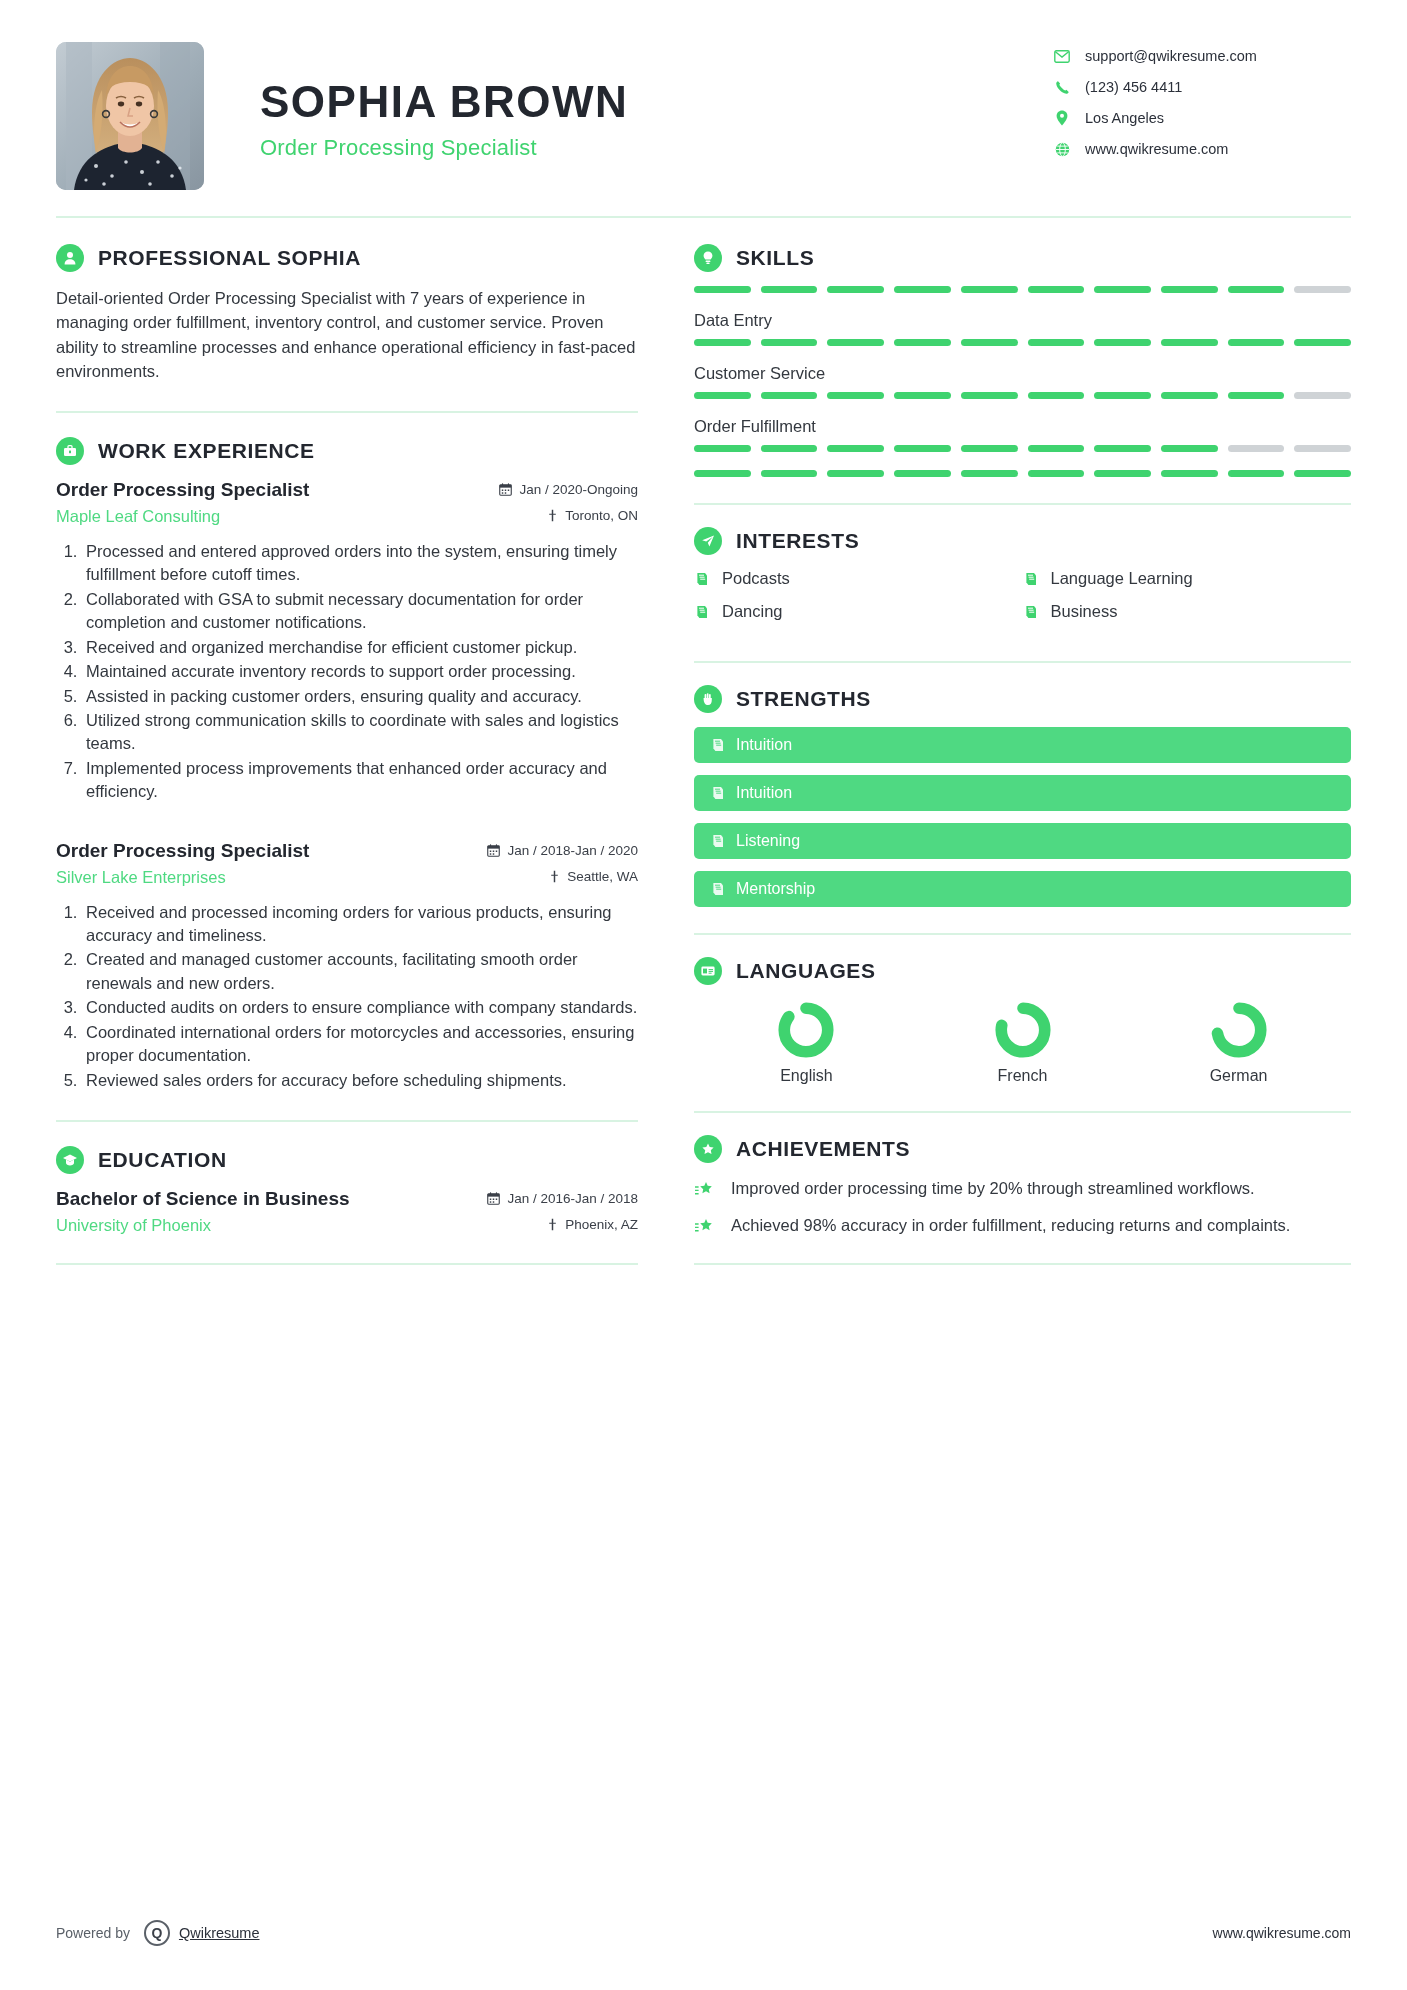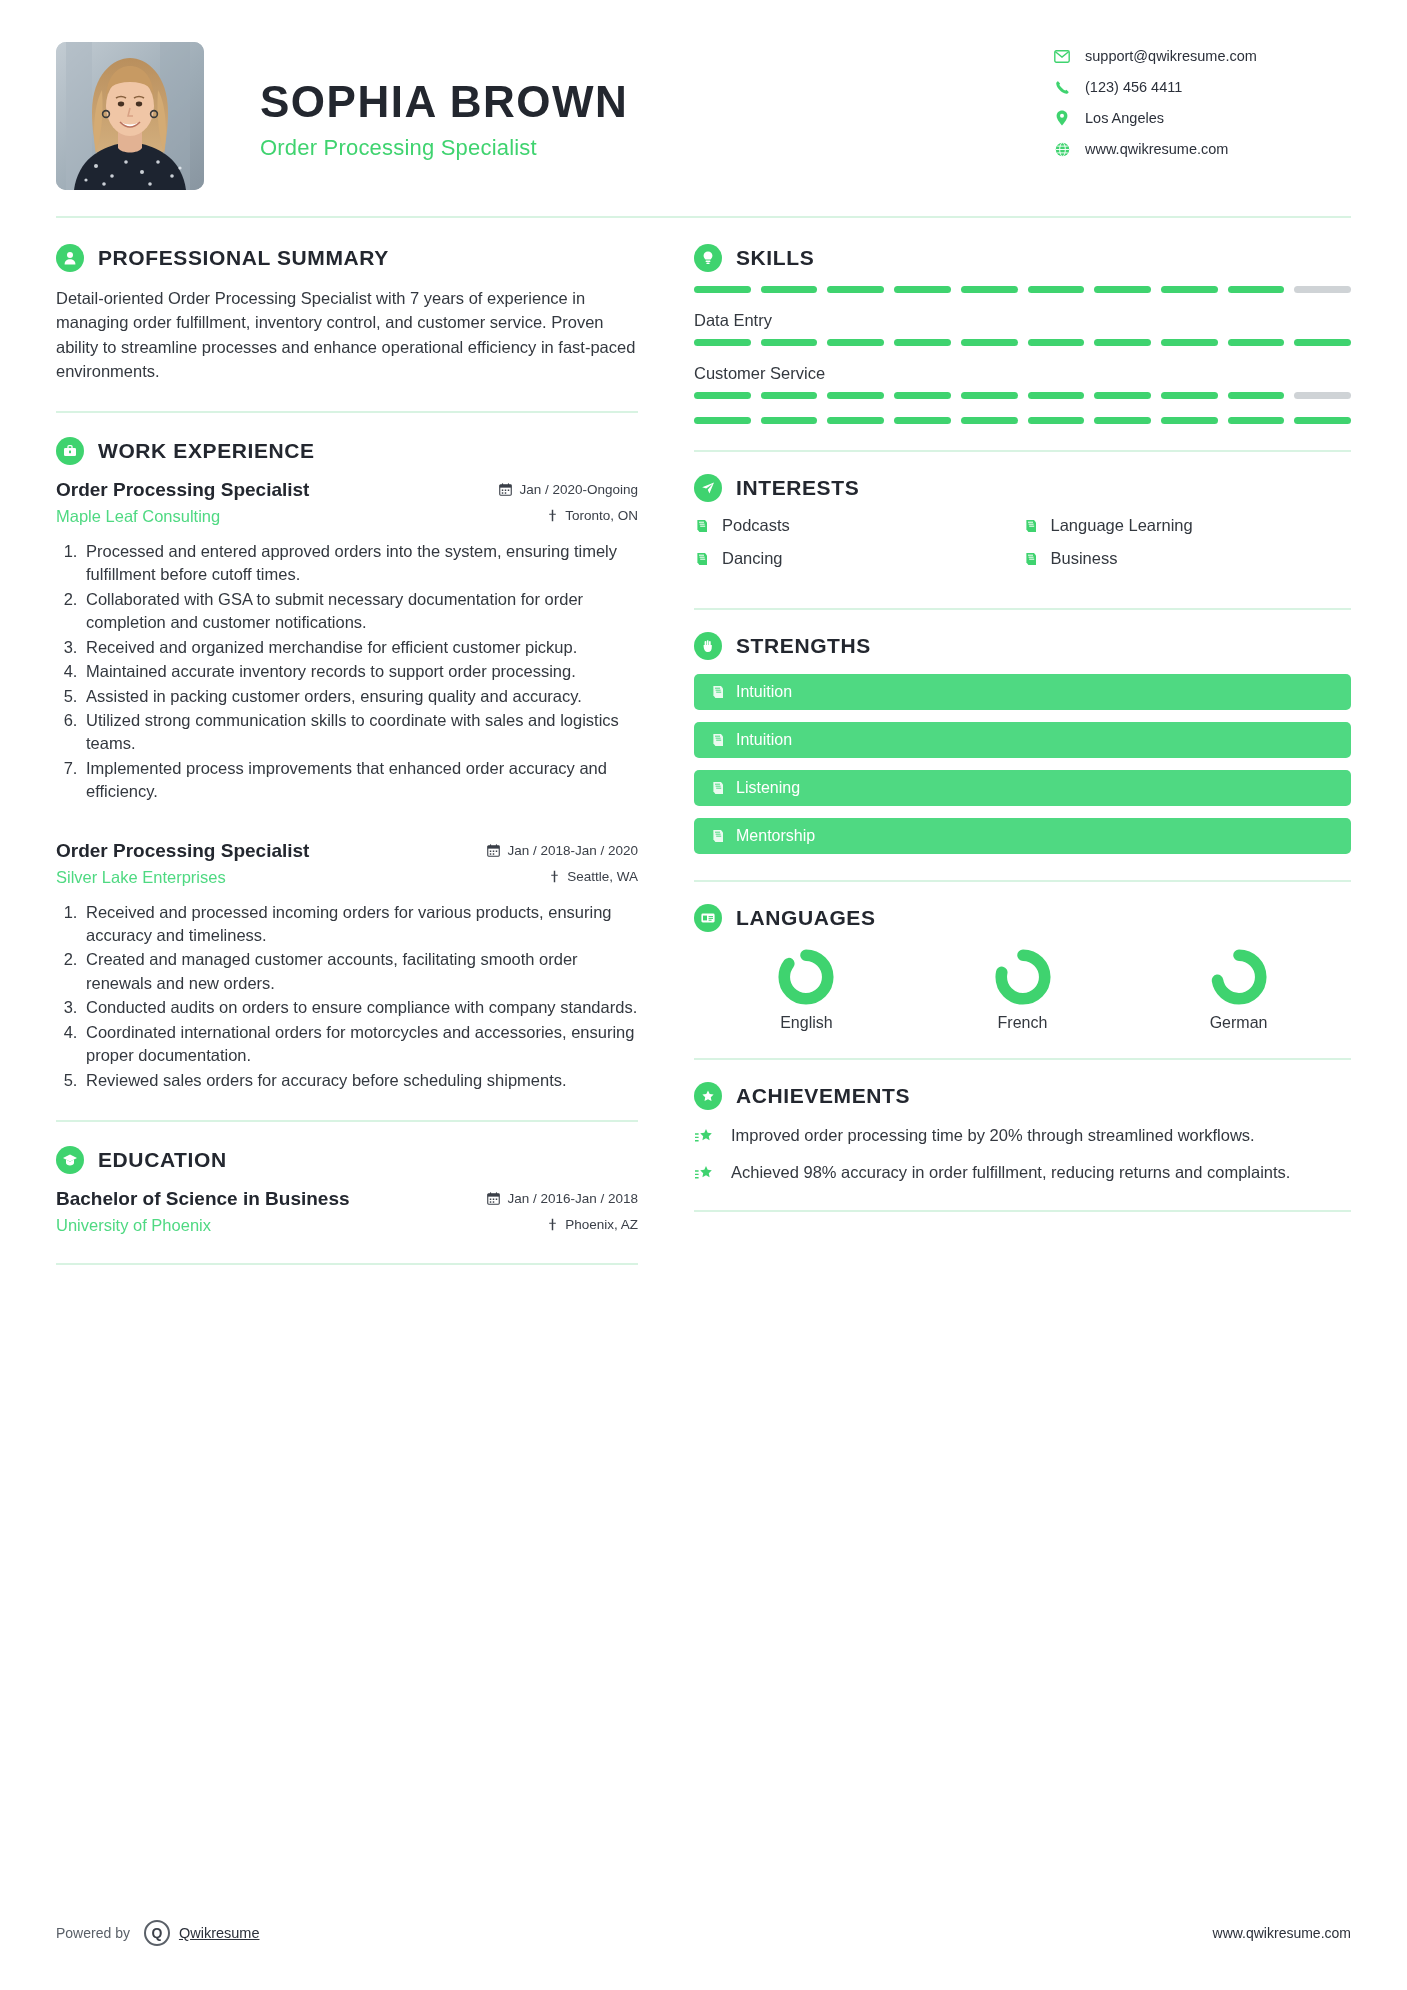--- a/index.html
+++ b/index.html
@@ -324,21 +324,21 @@
     <div class="col-left">
 
       <div>
         <div class="sec-head">
           <span class="sec-ico">
             <svg width="16" height="16" viewBox="0 0 16 16" fill="currentColor">
               <circle cx="8" cy="5" r="3"></circle>
               <path d="M2.6 14.4 C2.6 10.8 5 9.2 8 9.2 C11 9.2 13.4 10.8 13.4 14.4 Z"></path>
             </svg>
           </span>
-          <span class="sec-title">PROFESSIONAL SUMMARY</span>
+          <span class="sec-title">PROFESSIONAL SOPHIA</span>
         </div>
         <div class="summary">Detail-oriented Order Processing Specialist with 7 years of experience in managing order fulfillment, inventory control, and customer service. Proven ability to streamline processes and enhance operational efficiency in fast-paced environments.</div>
       </div>
 
       <div class="divider"></div>
 
       <div>
         <div class="sec-head">
           <span class="sec-ico">
             <svg width="16" height="16" viewBox="0 0 16 16" fill="currentColor">
@@ -544,20 +544,35 @@
               <span class="dash"></span>
               <span class="dash"></span>
               <span class="dash"></span>
               <span class="dash"></span>
               <span class="dash"></span>
               <span class="dash"></span>
               <span class="dash off"></span>
             </div>
         </div>
         <div class="skill">
+          <div class="skill-name">Order Fulfillment</div>
+          <div class="dashes">
+              <span class="dash"></span>
+              <span class="dash"></span>
+              <span class="dash"></span>
+              <span class="dash"></span>
+              <span class="dash"></span>
+              <span class="dash"></span>
+              <span class="dash"></span>
+              <span class="dash"></span>
+              <span class="dash off"></span>
+              <span class="dash off"></span>
+            </div>
+        </div>
+        <div class="skill">
           <div class="dashes">
               <span class="dash"></span>
               <span class="dash"></span>
               <span class="dash"></span>
               <span class="dash"></span>
               <span class="dash"></span>
               <span class="dash"></span>
               <span class="dash"></span>
               <span class="dash"></span>
               <span class="dash"></span>

